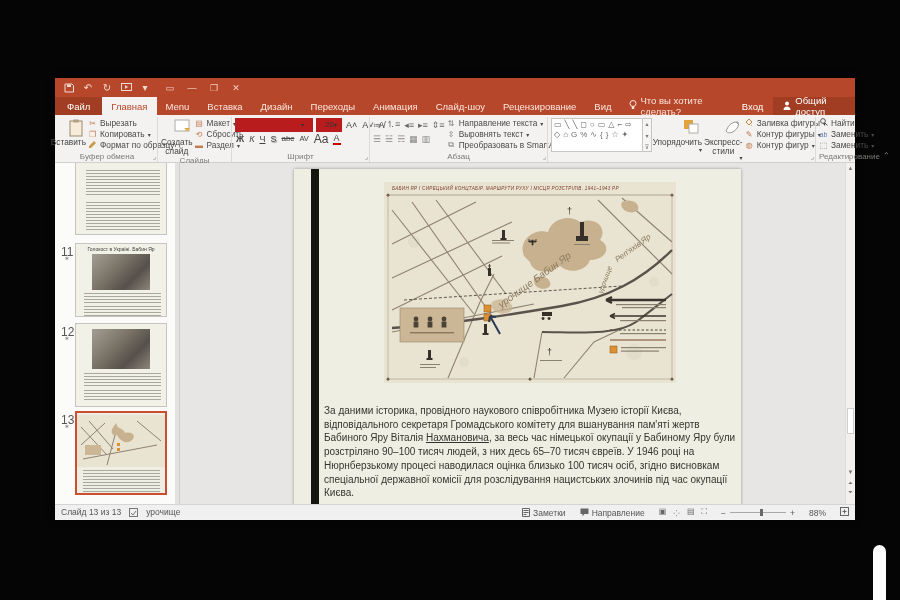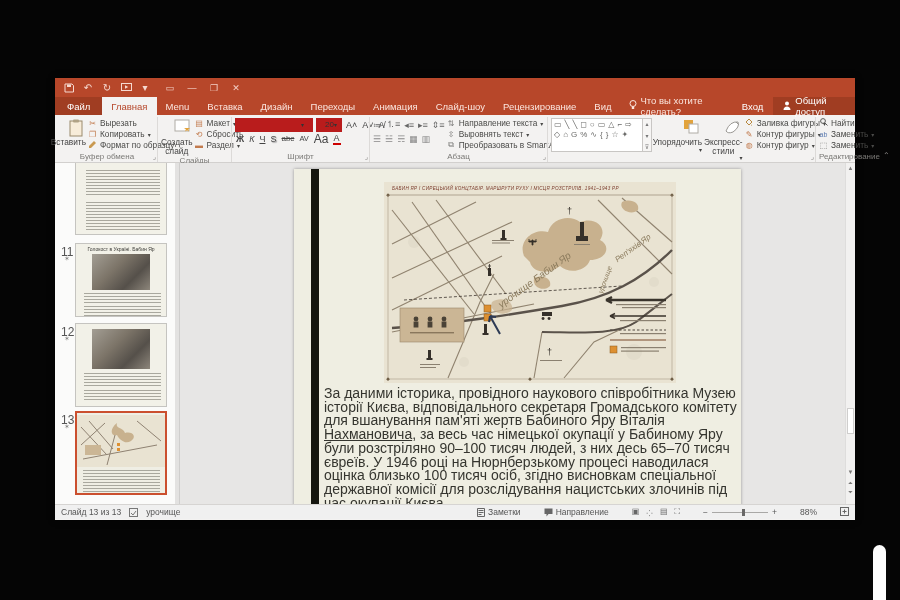--- a/index.html
+++ b/index.html
@@ -80,38 +80,38 @@
   .fakelines { background:repeating-linear-gradient(to bottom,#a9a89e 0 1px,transparent 1px 3px); }
   .photo { background:linear-gradient(135deg,#a39e94 0%,#7c7468 40%,#55504a 70%,#8d867b 100%); }
   .tmini-title { font-size:5px; color:#3c3c38; text-align:center; padding-top:2px;
     white-space:nowrap; overflow:hidden; }
 
   .canvas { position:relative; flex:1; background:#e7e6e5; overflow:hidden; }
   .slide { position:absolute; left:114px; top:6px; width:447px; height:340px;
     background:#efeee2; box-shadow:0 0 3px rgba(0,0,0,.35); }
   .blackbar { position:absolute; left:17px; top:0; width:8px; height:100%; background:#15160f; }
   .map { position:absolute; left:90px; top:13px; width:292px; height:201px; }
-  .bodytext { position:absolute; left:30px; top:218px; width:420px; font-size:14px;
+  .bodytext { position:absolute; left:30px; top:235px; width:420px; font-size:10px;
     line-height:13.7px; color:#35352f; }
   .bodytext .ul { text-decoration:underline; }
 
   .vscroll { position:absolute; right:0; top:0; width:10px; height:100%;
     background:#f2f1f0; border-left:1px solid #dedddc; display:flex; flex-direction:column; }
   .varrow { height:11px; text-align:center; font-size:6px; color:#7a7978; line-height:11px; }
   .vtrack { flex:1; position:relative; }
   .vthumb { position:absolute; left:1px; right:1px; top:80%; height:26px; background:#fff;
     border:1px solid #cfcecd; }
   .vnav { height:26px; display:flex; flex-direction:column; align-items:center; gap:2px;
     font-size:6px; color:#7a7978; padding-top:2px; }
 
   
   .statusbar { height:15px; background:#f0f0f0; border-top:1px solid #d6d4d2; display:flex;
     align-items:center; font-size:8.5px; color:#555; padding:0 6px; gap:8px; }
   .sb-left { display:flex; align-items:center; gap:8px; }
-  .sb-right { margin-left:auto; display:flex; align-items:center; gap:23px; }
+  .sb-right { margin-left:auto; display:flex; align-items:flex-end; gap:14px; }
   .sb-ico { display:flex; align-items:center; gap:3px; }
   .viewbtns { display:flex; gap:7px; font-size:8px; color:#666; }
   .zoomslider { display:flex; align-items:center; gap:4px; }
   .ztrack { position:relative; width:56px; height:1px; background:#a9a8a6; }
   .zthumb { position:absolute; left:30px; top:-3px; width:3px; height:7px; background:#696867; }
 
   .white-pill { position:absolute; right:14px; top:545px; width:13px; height:55px;
     background:#fdfdfd; border-radius:7px 7px 0 0; }
 </style>
 </head>

